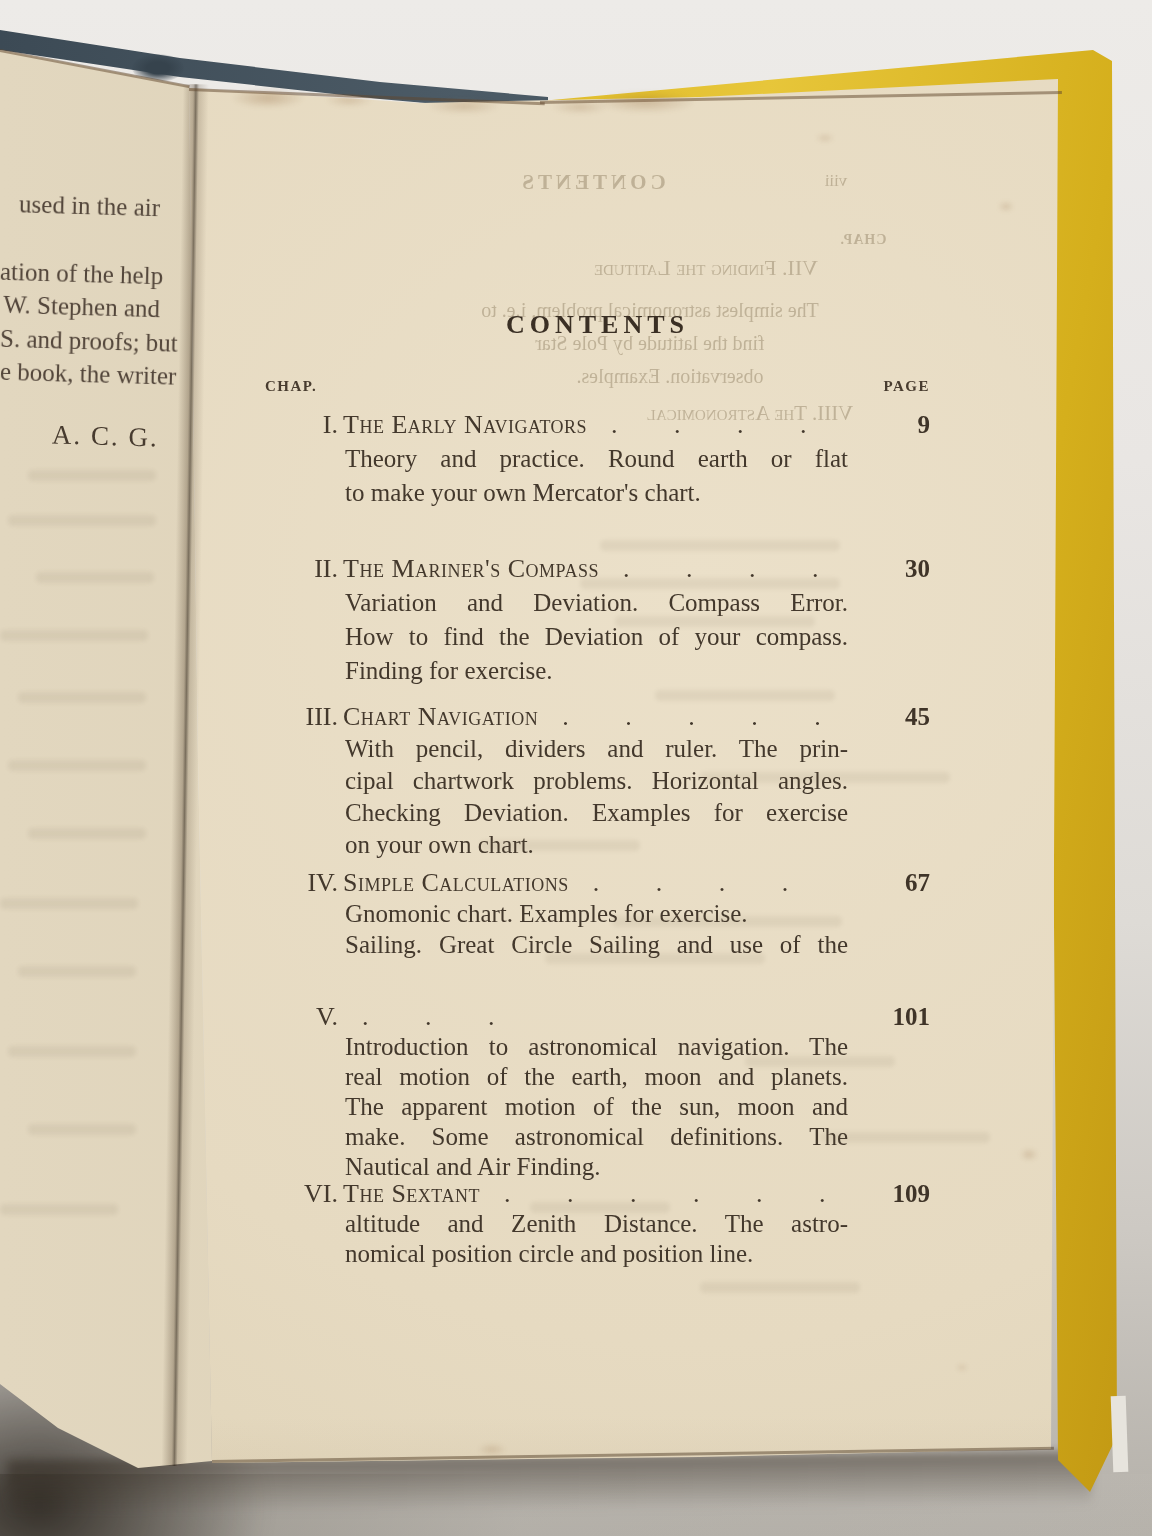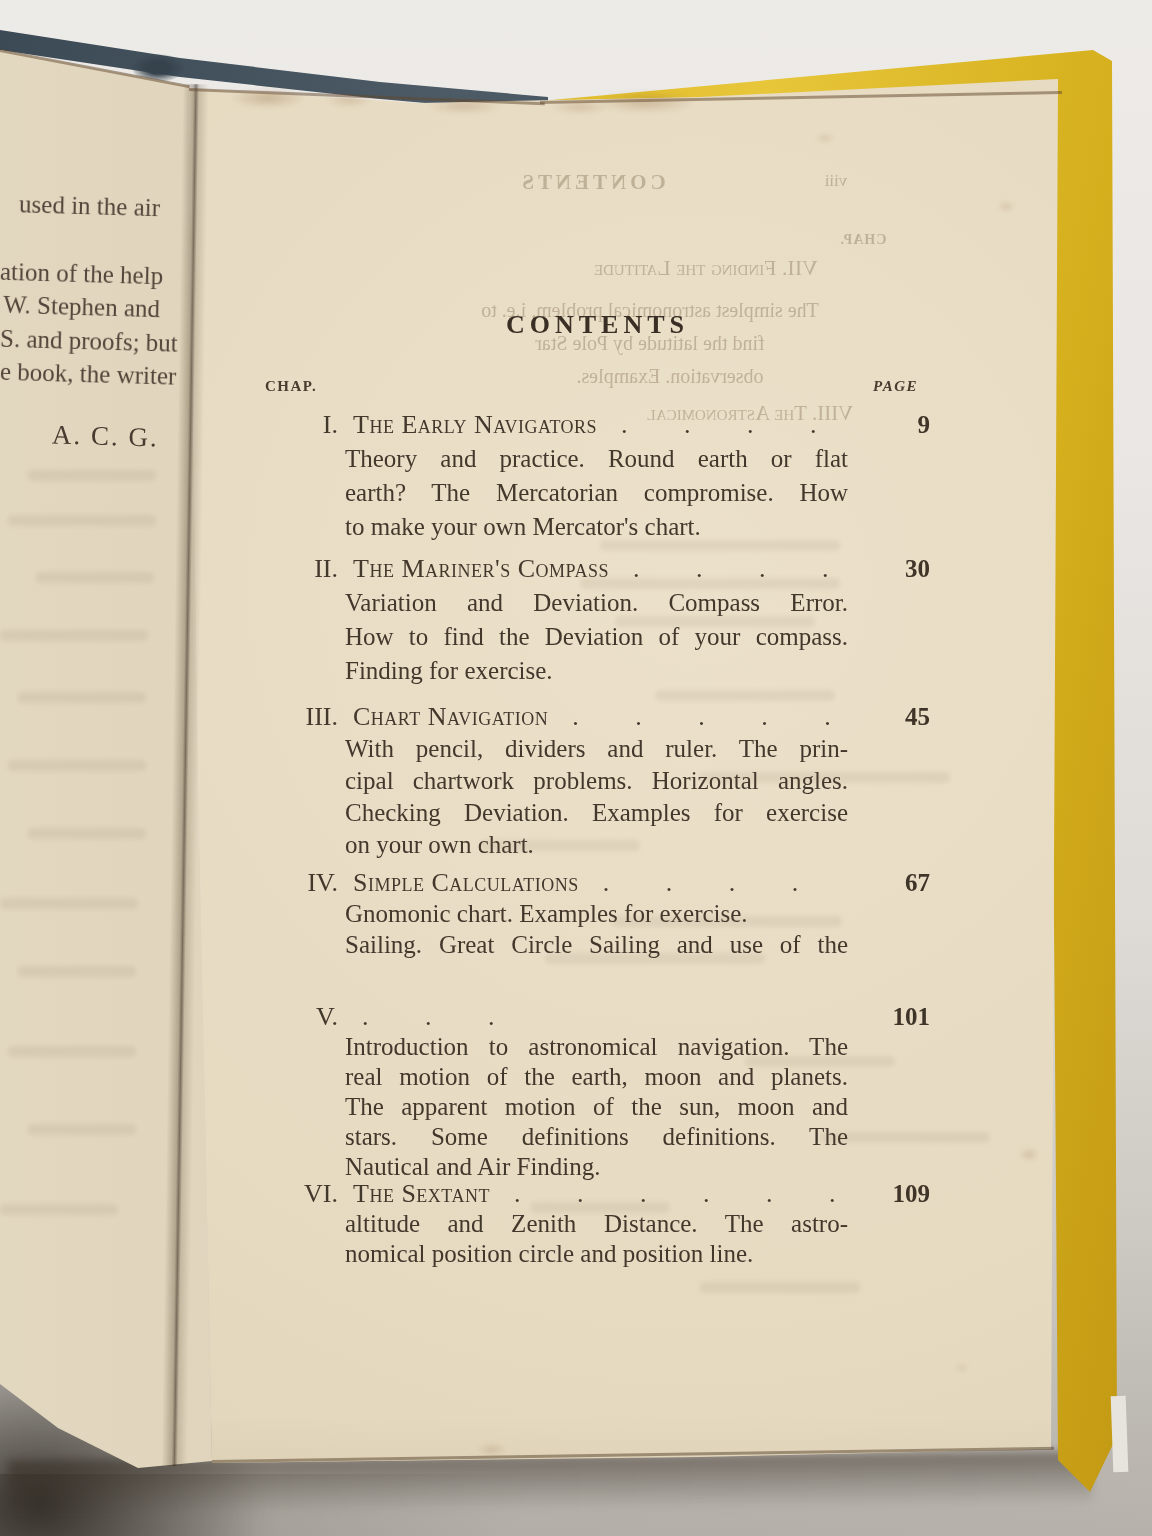--- a/index.html
+++ b/index.html
@@ -36,29 +36,29 @@
           background:linear-gradient(to bottom,rgba(45,36,26,.5),rgba(45,36,26,0));filter:blur(5px);}
   .corner-shadow{position:absolute;left:-60px;top:1330px;width:330px;height:250px;filter:blur(9px);
           background:radial-gradient(ellipse at 30% 70%,rgba(24,19,13,.78),rgba(24,19,13,0) 70%);}
   .sliver{position:absolute;left:1112px;top:1396px;width:15px;height:76px;background:#e7e4dd;transform:rotate(-2deg);}
   
   .heading{position:absolute;left:265px;top:310px;width:665px;text-align:center;
            font-size:26px;font-weight:700;letter-spacing:5px;color:#3a2f24;}
   .cp-row{position:absolute;left:265px;top:378px;width:665px;height:22px;
           font-size:15px;font-weight:700;letter-spacing:1.5px;color:#483c2f;}
   .cp-chap{position:absolute;left:0;}
-  .cp-page{position:absolute;right:12px;font-style:italic;}
+  .cp-page{position:absolute;right:0;}
   .entry{position:absolute;left:265px;width:665px;color:#43382c;}
   .e0{top:408px;}.e1{top:552px;}.e2{top:701px;}.e3{top:867px;}.e4{top:1002px;}.e5{top:1179px;}
   .e0 .t-row,.e0 .dline{line-height:34px;}.e1 .t-row,.e1 .dline{line-height:34px;}
   .e2 .t-row,.e2 .dline{line-height:32px;}.e3 .t-row,.e3 .dline{line-height:31px;}
   .e4 .t-row,.e4 .dline{line-height:30px;}.e5 .t-row,.e5 .dline{line-height:30px;}
   .t-row{display:flex;align-items:baseline;font-size:26px;white-space:nowrap;}
   .num{flex:0 0 73px;text-align:right;}
-  .ttl{margin-left:15px;font-variant:small-caps;letter-spacing:.5px;}
+  .ttl{margin-left:5px;font-variant:small-caps;letter-spacing:.5px;}
   .leader{margin-left:24px;word-spacing:50px;overflow:hidden;}
   .pg{margin-left:auto;font-size:25px;font-weight:700;color:#3f3428;}
   .dline{margin-left:80px;width:503px;font-size:25px;text-align:justify;text-align-last:justify;}
   .dline.last{text-align-last:auto;}
   
   .frag{position:absolute;left:0;width:160px;text-align:right;font-size:25px;color:#52453a;
         transform:rotate(1.6deg);filter:blur(.3px);white-space:nowrap;}
   .f0{top:192px;}.f1{top:260px;}.f2{top:293px;}.f3{top:327px;}.f4{top:360px;}
   .signature{position:absolute;left:52px;top:421px;font-size:27px;letter-spacing:2px;color:#473b2f;
         transform:rotate(1.6deg);}
@@ -132,21 +132,20 @@
     </div>
     <div id="entries">
         <div class="entry e0">
           <div class="t-row">
             <span class="num">I.</span>
             <span class="ttl">The Early Navigators</span>
             <span class="leader">. . . .</span>
             <span class="pg">9</span>
           </div>
           <div class="dline">Theory and practice. Round earth or flat</div>
-          <div class="dline">earth? The Mercatorian compromise. How</div>
           <div class="dline last">to make your own Mercator's chart.</div>
         </div>
         <div class="entry e1">
           <div class="t-row">
             <span class="num">II.</span>
             <span class="ttl">The Mariner's Compass</span>
             <span class="leader">. . . .</span>
             <span class="pg">30</span>
           </div>
           <div class="dline">Variation and Deviation. Compass Error.</div>
@@ -177,21 +176,21 @@
         </div>
         <div class="entry e4">
           <div class="t-row">
             <span class="num">V.</span>
             <span class="leader">. . .</span>
             <span class="pg">101</span>
           </div>
           <div class="dline">Introduction to astronomical navigation. The</div>
           <div class="dline">real motion of the earth, moon and planets.</div>
           <div class="dline">The apparent motion of the sun, moon and</div>
-          <div class="dline">stars. Some definitions definitions. The</div>
+          <div class="dline">make. Some astronomical definitions. The</div>
           <div class="dline last">Nautical and Air Finding.</div>
         </div>
         <div class="entry e5">
           <div class="t-row">
             <span class="num">VI.</span>
             <span class="ttl">The Sextant</span>
             <span class="leader">. . . . . .</span>
             <span class="pg">109</span>
           </div>
           <div class="dline">altitude and Zenith Distance. The astro-</div>

